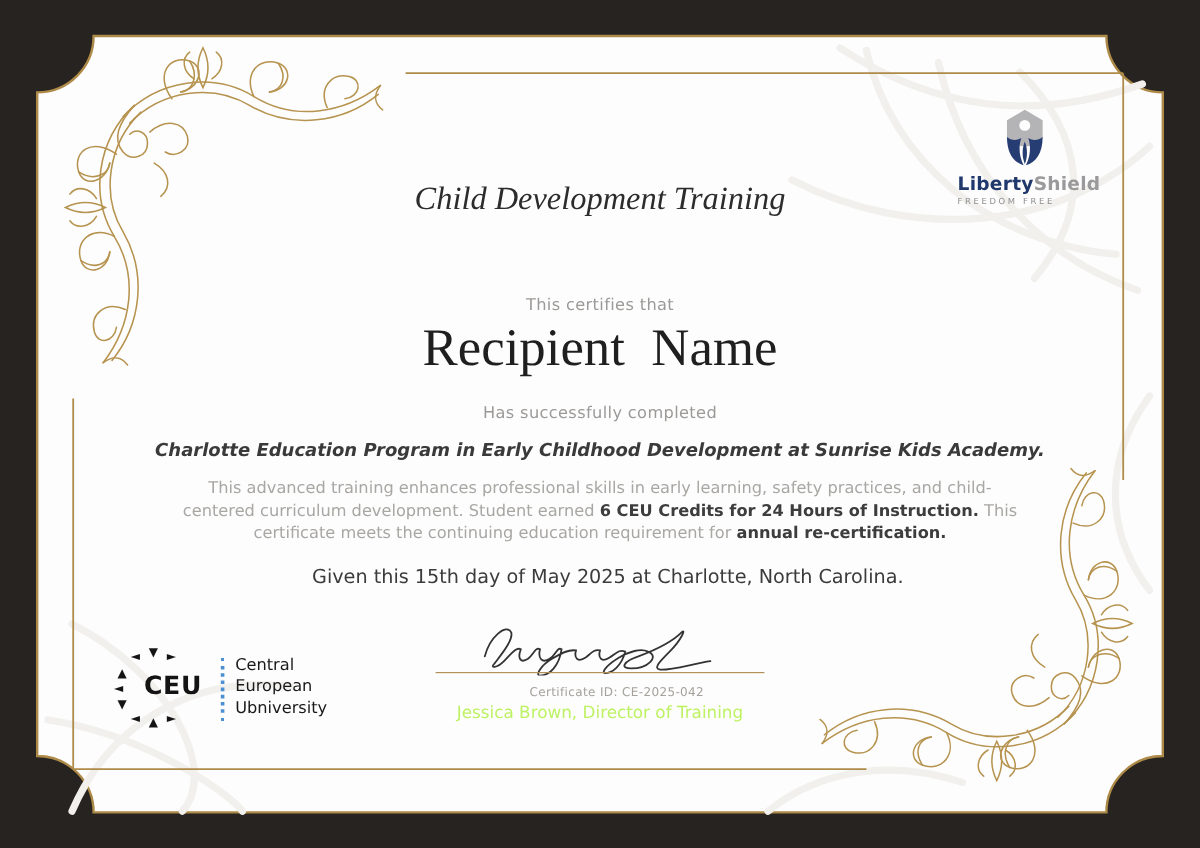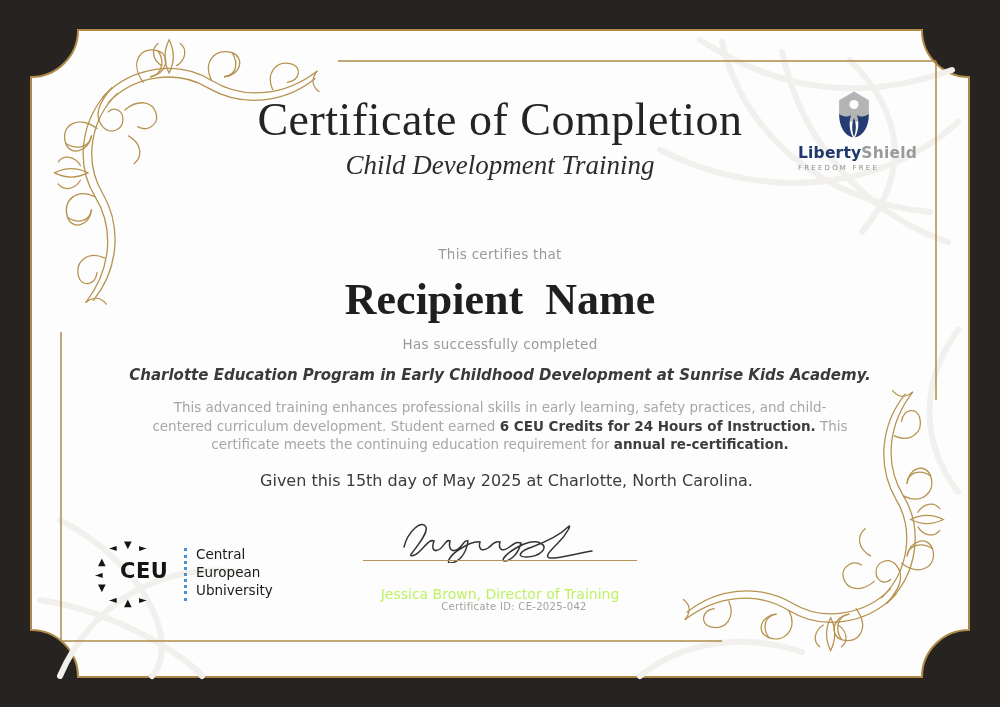--- a/index.html
+++ b/index.html
@@ -8,30 +8,30 @@
   .layer{position:absolute;left:0;top:0;width:1000px;height:707px;}
   .abs{position:absolute;}
   .center{left:0;right:0;text-align:center;}
 
   
   .title{top:97px;font-family:"Liberation Serif","DejaVu Serif",serif;font-size:46px;
          color:#242424;letter-spacing:.5px;line-height:1;}
   .subtitle{top:152px;font-family:"Liberation Serif","DejaVu Serif",serif;font-style:italic;
             font-size:27px;color:#2c2c2c;line-height:1;}
   .certifies{top:246px;font-size:13.5px;color:#9c9a98;letter-spacing:.3px;}
-  .recipient{top:276px;font-family:"Liberation Serif","DejaVu Serif",serif;font-weight:bold;
+  .recipient{top:266px;font-family:"Liberation Serif","DejaVu Serif",serif;font-weight:normal;
              font-size:44px;color:#1f1f1f;white-space:pre;line-height:1.1;}
   .completed{top:336px;font-size:13.5px;color:#9c9a98;letter-spacing:.3px;}
   .program{top:366px;font-size:15px;font-style:italic;font-weight:bold;color:#3a3a3a;}
   .desc{top:398px;left:150px;right:150px;text-align:center;font-size:13.5px;color:#a9a7a4;
         line-height:1.38;}
   .desc b{color:#3d3d3d;font-style:normal;text-align:center;}
   .given{top:471px;font-size:16px;color:#3b3b3b;margin-left:13px;}
   .signer{top:586px;font-size:14px;color:#bef264;}
-  .certid{top:601px;font-size:10px;color:#a5a19b;letter-spacing:.3px;margin-left:28px;}
+  .certid{top:572px;font-size:10px;color:#a5a19b;letter-spacing:.3px;margin-left:28px;}
 
   
   .ls-logo{left:798px;top:90px;width:112px;text-align:left;}
   .ls-icon{display:block;margin:0 auto;}
   .ls-word{font-size:15.5px;font-weight:bold;letter-spacing:.2px;margin-top:1px;}
   .ls-word .p1{color:#20386b;}
   .ls-word .p2{color:#9a9a9c;}
   .ls-tag{font-size:7px;letter-spacing:2.2px;color:#8d8d8f;margin-top:2px;}
 
   
@@ -110,21 +110,20 @@
     </g>
 
     <use href="#flourish" x="0" y="0" width="300" height="305" transform="translate(33,25)"></use>
     <g transform="translate(672,365)">
       <g transform="rotate(180 145 150)">
         <use href="#flourish" x="0" y="0" width="290" height="300"></use>
       </g>
     </g>
   </svg>
 
-  <div class="abs center title">Certificate of Completion</div>
   <div class="abs center subtitle">Child Development Training</div>
 
   <div class="abs ls-logo">
     <svg class="ls-icon" width="48" height="53" viewBox="0 0 100 110">
       <path fill="#b4b4b6" d="M50,3 L81,21 L81,56 L50,74 L19,56 L19,21 Z"></path>
       <path fill="#fdfdfd" d="M14,47 Q50,86 86,47 L86,62 Q50,100 14,62 Z"></path>
       <circle fill="#fdfdfd" cx="50" cy="30" r="9.5"></circle>
       <path fill="#b4b4b6" d="M50,40 C58,46 62,52 63,60 C55,55 45,55 37,60 C38,52 42,46 50,40 Z"></path>
       <path fill="#263d74" d="M19,50 C19,78 31,95 48,99 C40,84 39,66 44,52 C36,57 26,56 19,50 Z"></path>
       <path fill="#263d74" d="M81,50 C81,78 69,95 52,99 C60,84 61,66 56,52 C64,57 74,56 81,50 Z"></path>

